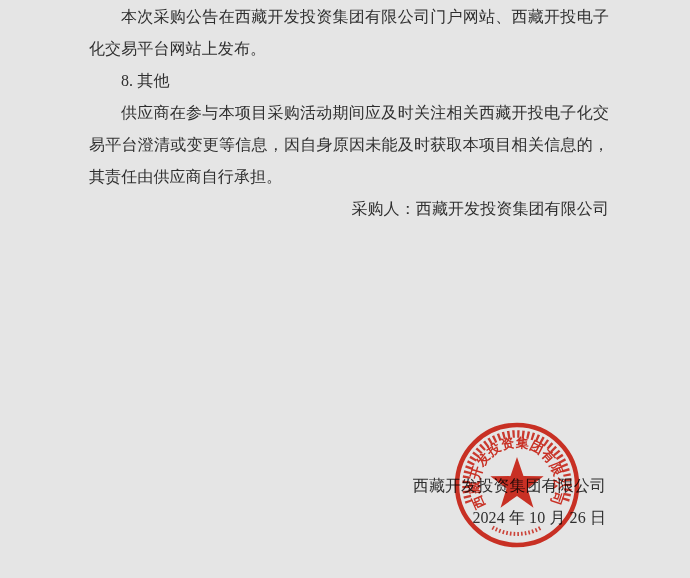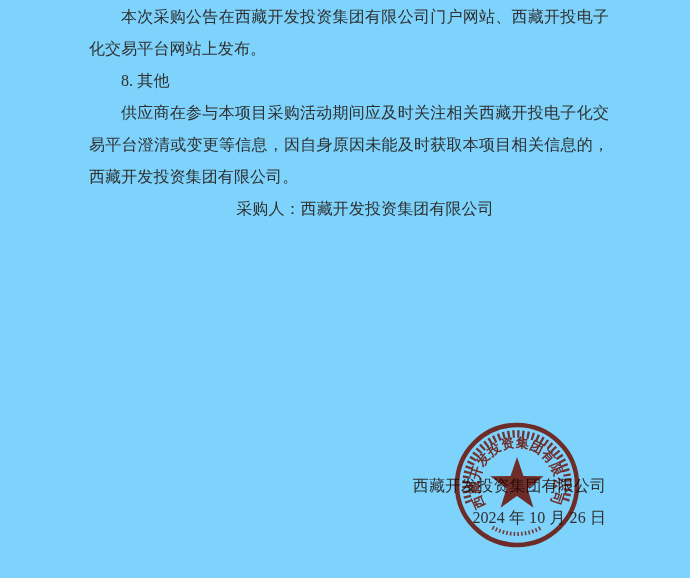--- a/index.html
+++ b/index.html
@@ -4,21 +4,21 @@
 <style>
   html, body { margin: 0; padding: 0; }
   body {
     width: 690px; height: 578px;
     background: #ffffff;
     font-family: "Liberation Serif", "DejaVu Serif", serif;
   }
   .page {
     position: relative;
     width: 690px; height: 578px;
-    background: #7dd3fc;
+    background: #e5e5e5;
     overflow: hidden;
   }
   .content {
     position: absolute;
     left: 89px; top: 1px;
     width: 520px;
     font-size: 16px;
     line-height: 32px;
     color: #2f2f2f;
     letter-spacing: 0.1px;
@@ -30,21 +30,21 @@
   }
   .heading {
     margin: 0;
     text-indent: 2em;
     font-weight: 400;
     text-align: left;
   }
   .contact-row {
     margin: 0;
     text-indent: 2em;
-    text-align: center;
+    text-align: right;
     white-space: pre-wrap;
   }
   .signature {
     position: absolute;
     top: 470px;
     right: 84px;
     text-align: right;
     font-size: 16px;
     line-height: 32px;
     color: #2f2f2f;
@@ -67,21 +67,21 @@
 </head>
 <body>
 
 <div class="page">
 
   <div class="content">
     <p class="para">本次采购公告在西藏开发投资集团有限公司门户网站、西藏开投电子化交易平台网站上发布。</p>
 
     <p class="heading">8. 其他</p>
 
-    <p class="para">供应商在参与本项目采购活动期间应及时关注相关西藏开投电子化交易平台澄清或变更等信息，因自身原因未能及时获取本项目相关信息的，西藏开发投资集团有限公司。</p>
+    <p class="para">供应商在参与本项目采购活动期间应及时关注相关西藏开投电子化交易平台澄清或变更等信息，因自身原因未能及时获取本项目相关信息的，其责任由供应商自行承担。</p>
 
 
     <p class="contact-row"><span>采购人：</span><span>西藏开发投资集团有限公司</span></p>
 
 
 
   </div>
 
   <div class="signature">
     <div>西藏开发投资集团有限公司</div>

